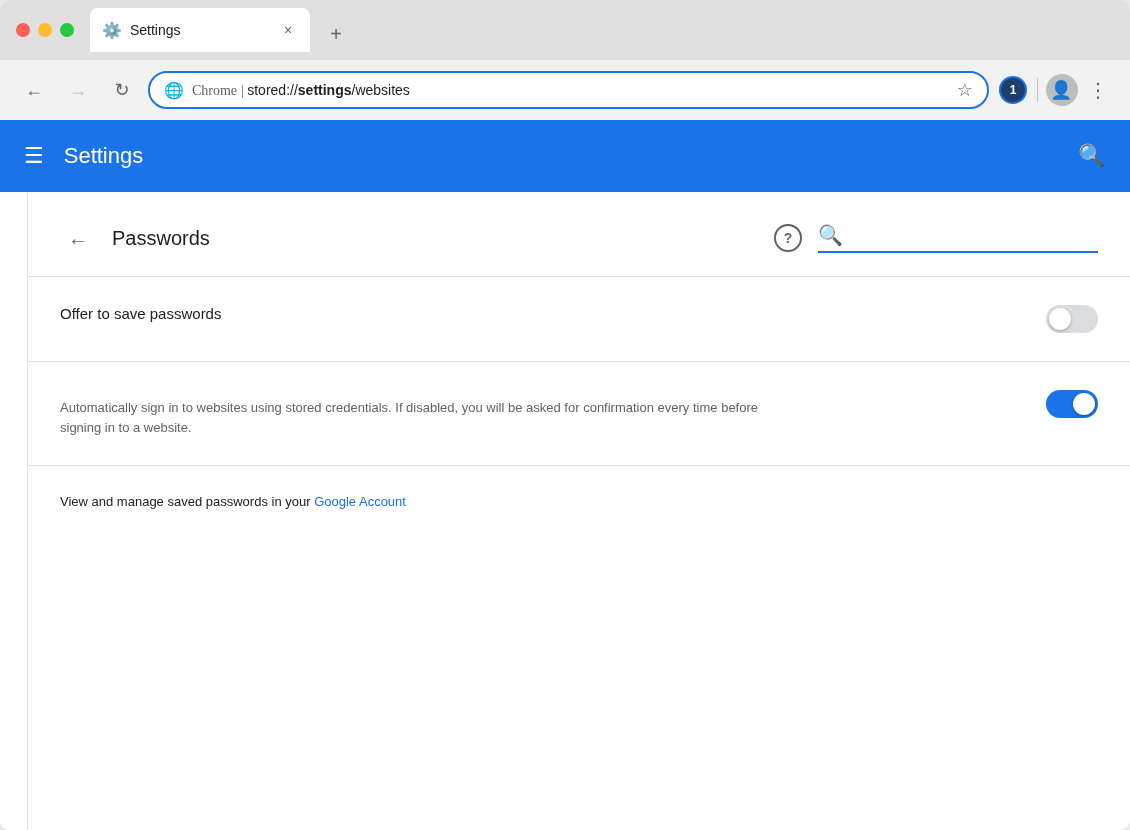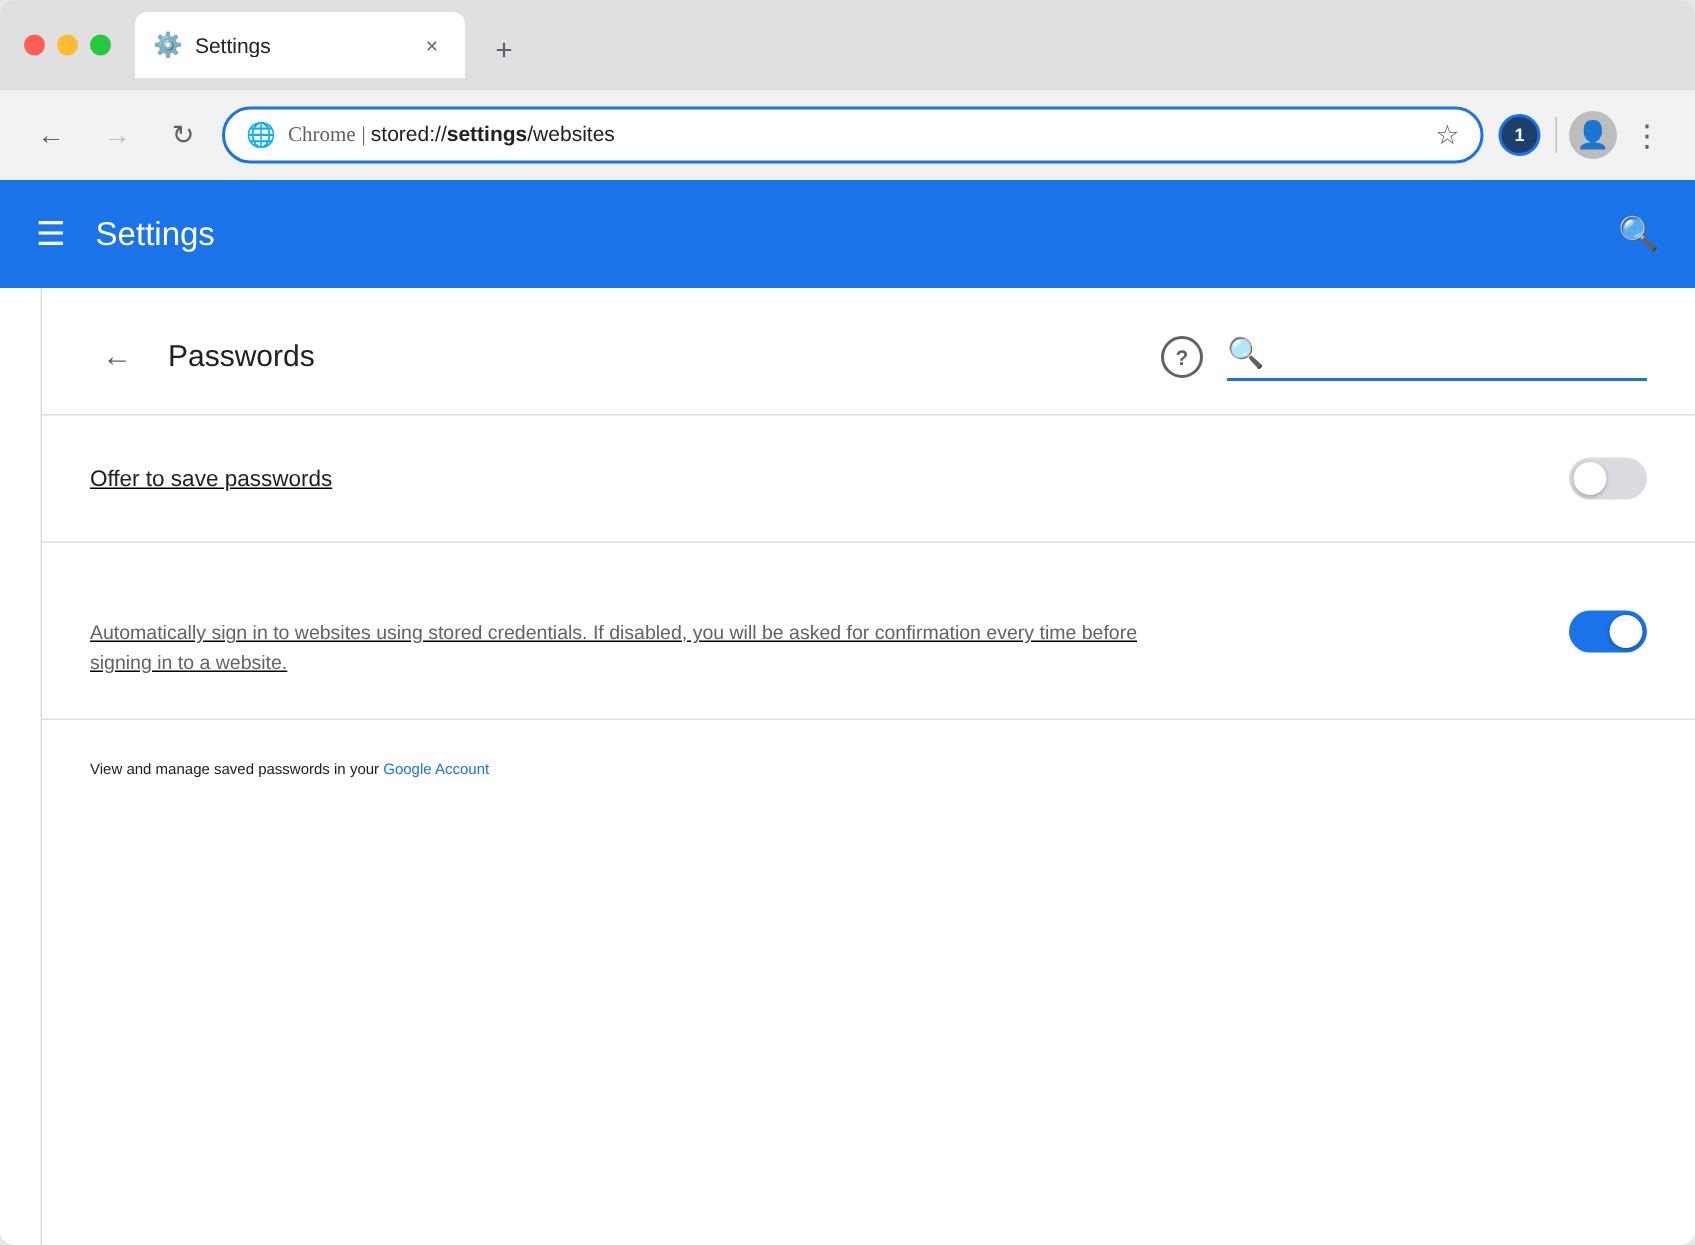--- a/index.html
+++ b/index.html
@@ -327,39 +327,37 @@
       outline: none;
       font-size: 16px;
       color: #202124;
       width: 240px;
       background: transparent;
     }
 
     
     .setting-row {
       display: flex;
-      align-items: center;
       padding: 28px 32px;
       border-bottom: 1px solid #e0e0e0;
-      text-decoration: underline;
     }
 
     .setting-row-text {
       flex: 1;
     }
 
     .setting-row-label {
       font-size: 15px;
       color: #202124;
     }
 
     .setting-row-desc {
       font-size: 13px;
       color: #5f6368;
-      margin-top: 22px;
+      margin-top: 8px;
       line-height: 1.5;
       max-width: 700px;
     }
 
     
     .toggle {
       position: relative;
       width: 52px;
       height: 28px;
       flex-shrink: 0;
@@ -398,21 +396,21 @@
       left: 3px;
     }
 
     .toggle-track.on .toggle-thumb {
       left: 27px;
     }
 
     
     .link-row {
       padding: 28px 32px;
-      font-size: 10px;
+      font-size: 13px;
       color: #202124;
     }
 
     .link-row a {
       color: #1a73e8;
       text-decoration: none;
     }
 
     
     .help-circle {

